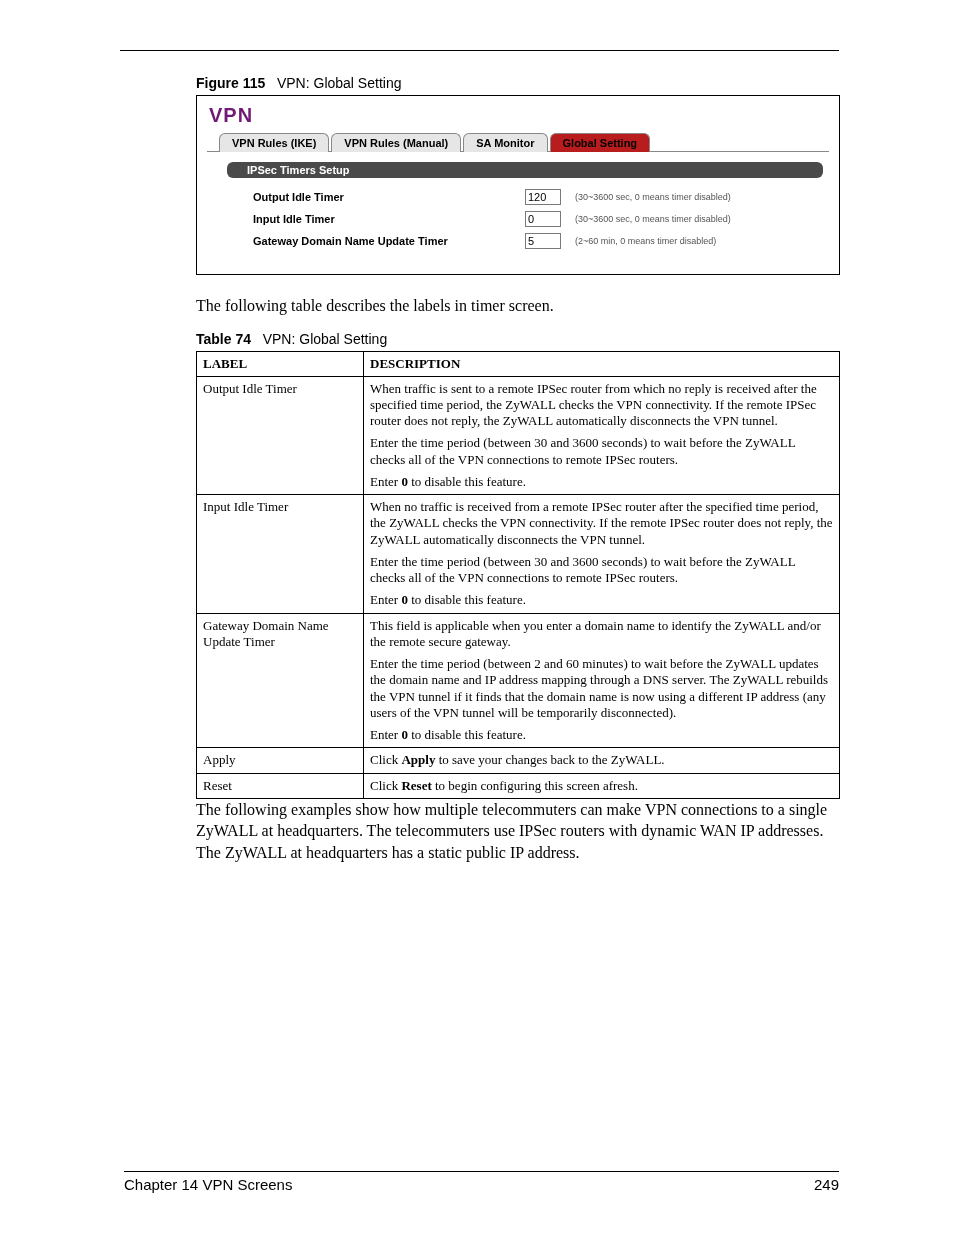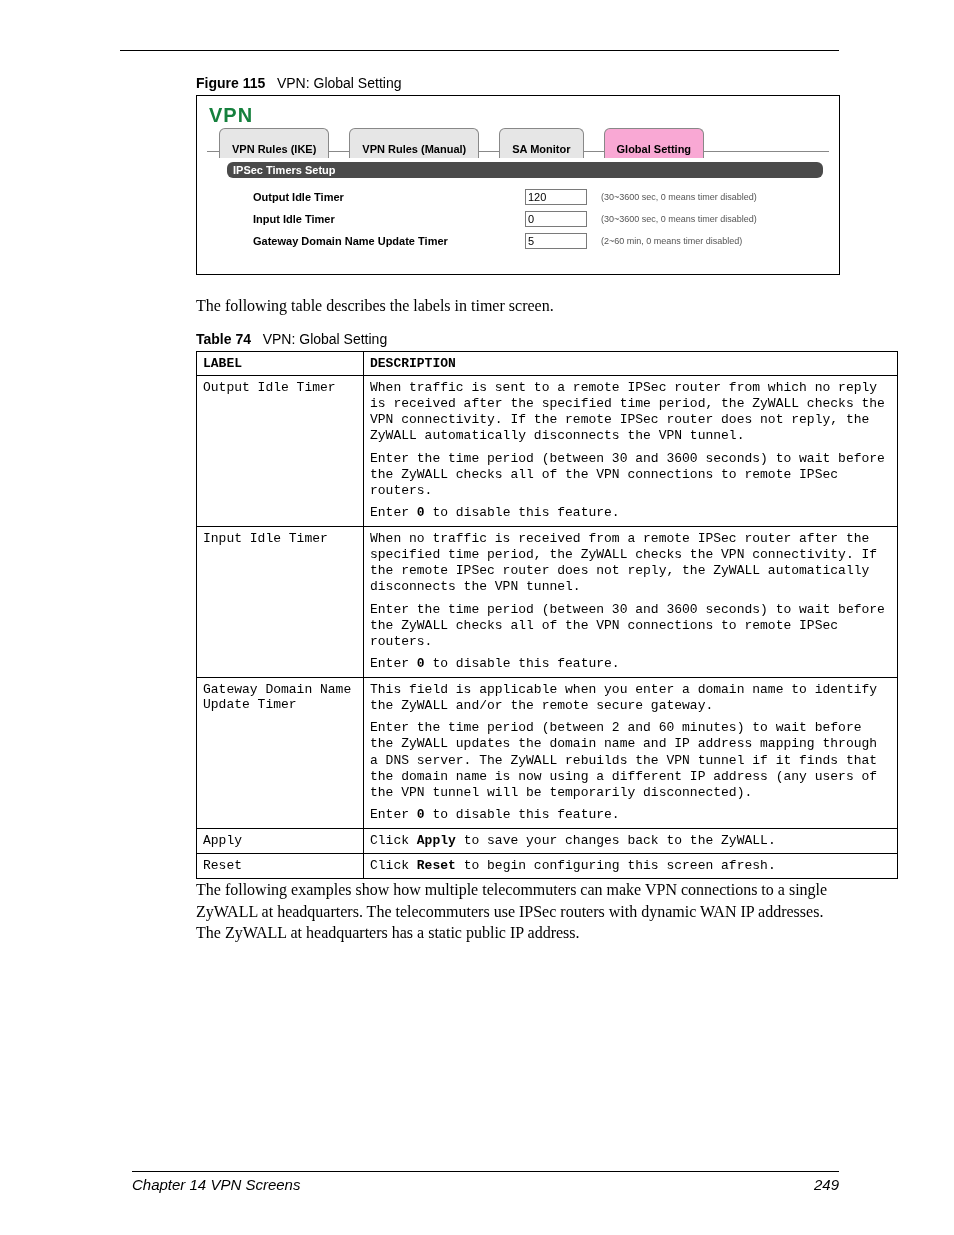--- a/index.html
+++ b/index.html
@@ -42,74 +42,74 @@
     border: 1px solid #000;
     box-sizing: border-box;
     padding: 8px 10px 14px 10px;
     font-family: Verdana, Arial, sans-serif;
     font-size: 12px;
     color: #707070;
   }
   .ss-title {
     font-size: 20px;
     letter-spacing: 1px;
-    color: #15803d;
+    color: #701a75;
     font-weight: bold;
     font-family: Arial, sans-serif;
     margin: 0 0 2px 2px;
   }
   .tabbar {
     display: flex;
     align-items: flex-end;
     border-bottom: 1px solid #888;
     padding-left: 12px;
     height: 22px;
   }
   .tab {
     font-size: 11px;
     font-weight: bold;
     color: #000;
-    padding: 14px 12px 3px 12px;
+    padding: 3px 12px 3px 12px;
     border: 1px solid #888;
     border-bottom: none;
     background: #e6e6e6;
     border-top-left-radius: 6px;
     border-top-right-radius: 6px;
-    margin-right: 20px;
+    margin-right: 2px;
     position: relative;
-    top: 7px;
+    top: 1px;
   }
   .tab.active {
-    background: #f9a8d4;
+    background: #b91c1c;
   }
   .ss-section-bar {
     margin-top: 10px;
     margin-left: 20px;
     margin-right: 6px;
     background: #4a4a4a;
     color: #fff;
     font-size: 11px;
     font-weight: bold;
-    padding: 2px 6px;
+    padding: 2px 20px;
     border-radius: 6px;
   }
   .ss-form {
     margin: 8px 0 8px 46px;
     color: #000;
   }
   .ss-row {
     display: flex;
     align-items: center;
     height: 22px;
     font-size: 11px;
     font-weight: bold;
   }
   .ss-row .lbl { width: 272px; }
   .ss-row input {
-    width: 62px;
+    width: 36px;
     height: 16px;
     font-size: 11px;
     padding: 0 2px;
     border: 1px solid #7a7a7a;
     background: #fff;
     box-sizing: border-box;
   }
   .ss-row .hint {
     font-size: 9px;
     font-weight: normal;
@@ -137,22 +137,22 @@
   .tbl-caption {
     font-family: Arial, Helvetica, sans-serif;
     font-size: 14px;
     margin: 10px 0 4px 76px;
   }
 
   
   table.desc {
     border-collapse: collapse;
     margin-left: 76px;
-    width: 702px;
-    font-family: Liberation Mono, monospace;
+    width: 644px;
+    font-family: Liberation Serif, serif;
     font-size: 13px;
   }
   table.desc th, table.desc td {
     border: 1px solid #000;
     padding: 4px 6px;
     text-align: left;
     vertical-align: top;
   }
   table.desc th {
     font-weight: bold;
@@ -173,24 +173,23 @@
   }
   .section-body {
     margin: 0 0 0 76px;
     font-size: 16px;
     line-height: 1.35;
   }
 
   
   .footer {
     position: absolute;
-    left: 132px;
+    left: 124px;
     right: 115px;
     bottom: 42px;
-    font-style: italic;
   }
   .footer-rule {
     border: none;
     border-top: 1px solid #000;
     margin: 0 0 4px 0;
   }
   .footer-row {
     display: flex;
     justify-content: space-between;
     font-size: 15px;

